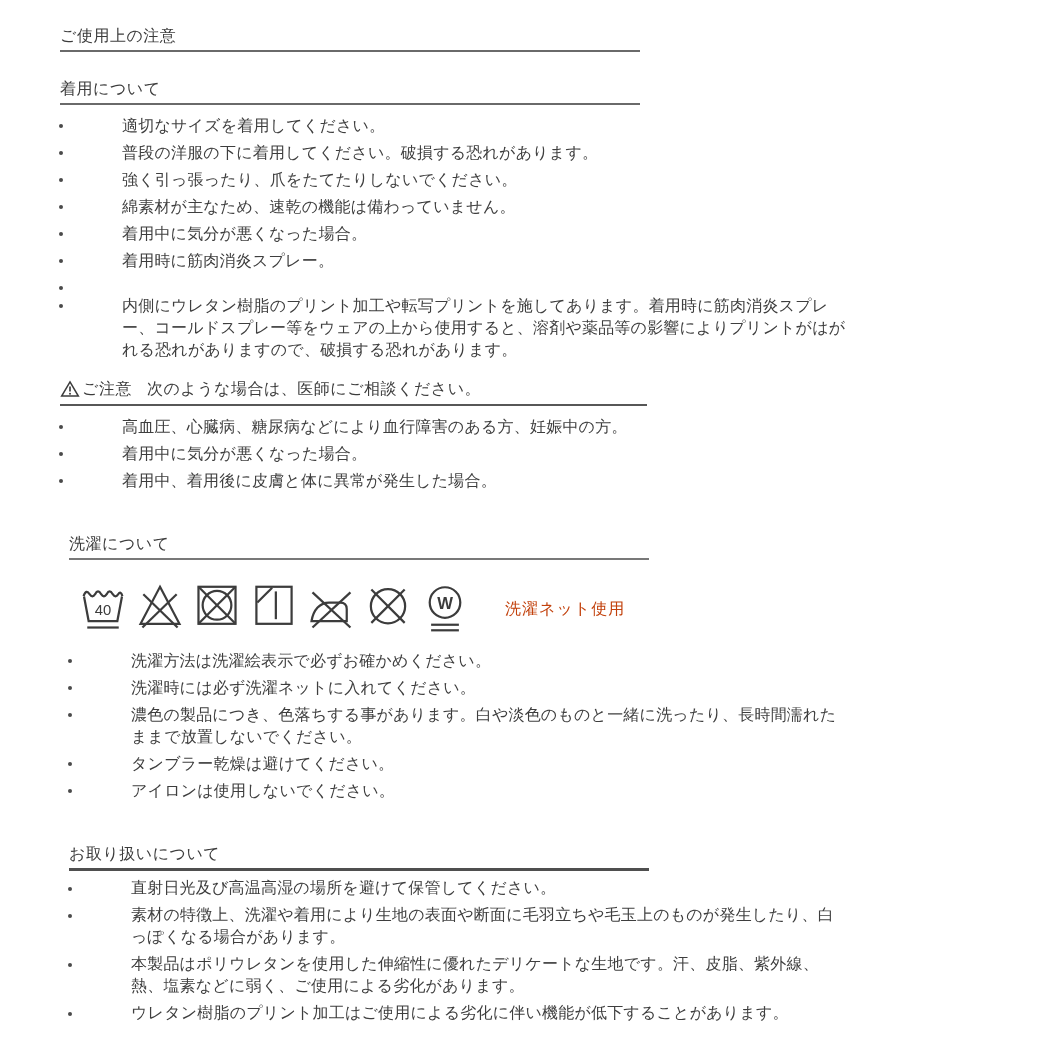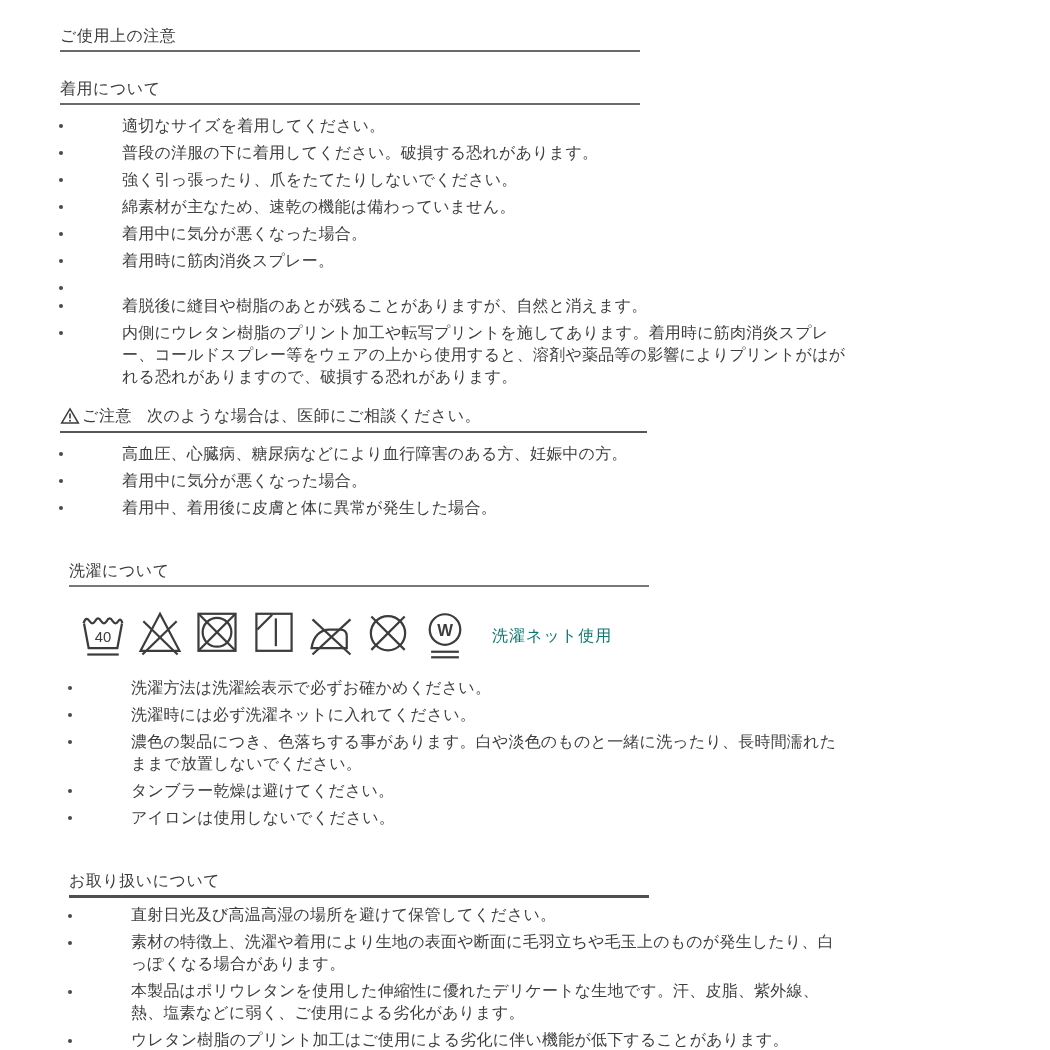--- a/index.html
+++ b/index.html
@@ -47,21 +47,21 @@
 
   .caution-head { display:flex; align-items:flex-start; }
   .warn-icon { flex:0 0 auto; margin:0 2px 0 0; }
   .caution-rest { margin-left:15px; }
 
   .icons-row {
     display:flex; align-items:center;
     margin-top:16px; margin-left:11px; height:66px;
   }
   .care-icon { margin-right:7px; }
-  .net-label { margin-left:15px; line-height:60px; letter-spacing:1px; color:#0f766e; }
+  .net-label { margin-left:28px; line-height:60px; letter-spacing:1px; color:#c2410c; }
 
   svg { display:block; }
   svg .st { stroke:#3c3c3c; stroke-width:2.4; fill:none; stroke-linecap:butt; }
   svg .tx { fill:#3c3c3c; font-family:"Liberation Sans",sans-serif; }
 </style>
 </head>
 <body>
 
 <div class="page">
 
@@ -89,24 +89,20 @@
       <li>
           <span class="dot"></span>
           <span class="bt">着用中に気分が悪くなった場合。</span>
         </li>
       <li>
           <span class="dot"></span>
           <span class="bt">着用時に筋肉消炎スプレー。</span>
         </li>
       <li>
           <span class="dot"></span>
-        </li>
-      <li>
-          <span class="dot"></span>
-          <span class="bt">着脱後に縫目や樹脂のあとが残ることがありますが、自然と消えます。</span>
         </li>
       <li>
           <span class="dot"></span>
           <span class="bt">内側にウレタン樹脂のプリント加工や転写プリントを施してあります。着用時に筋肉消炎スプレー、コールドスプレー等をウェアの上から使用すると、溶剤や薬品等の影響によりプリントがはがれる恐れがありますので、破損する恐れがあります。</span>
         </li>
     </ul>
   </section>
 
   <section class="sec-caution">
     <h2 class="title caution-line caution-head">

